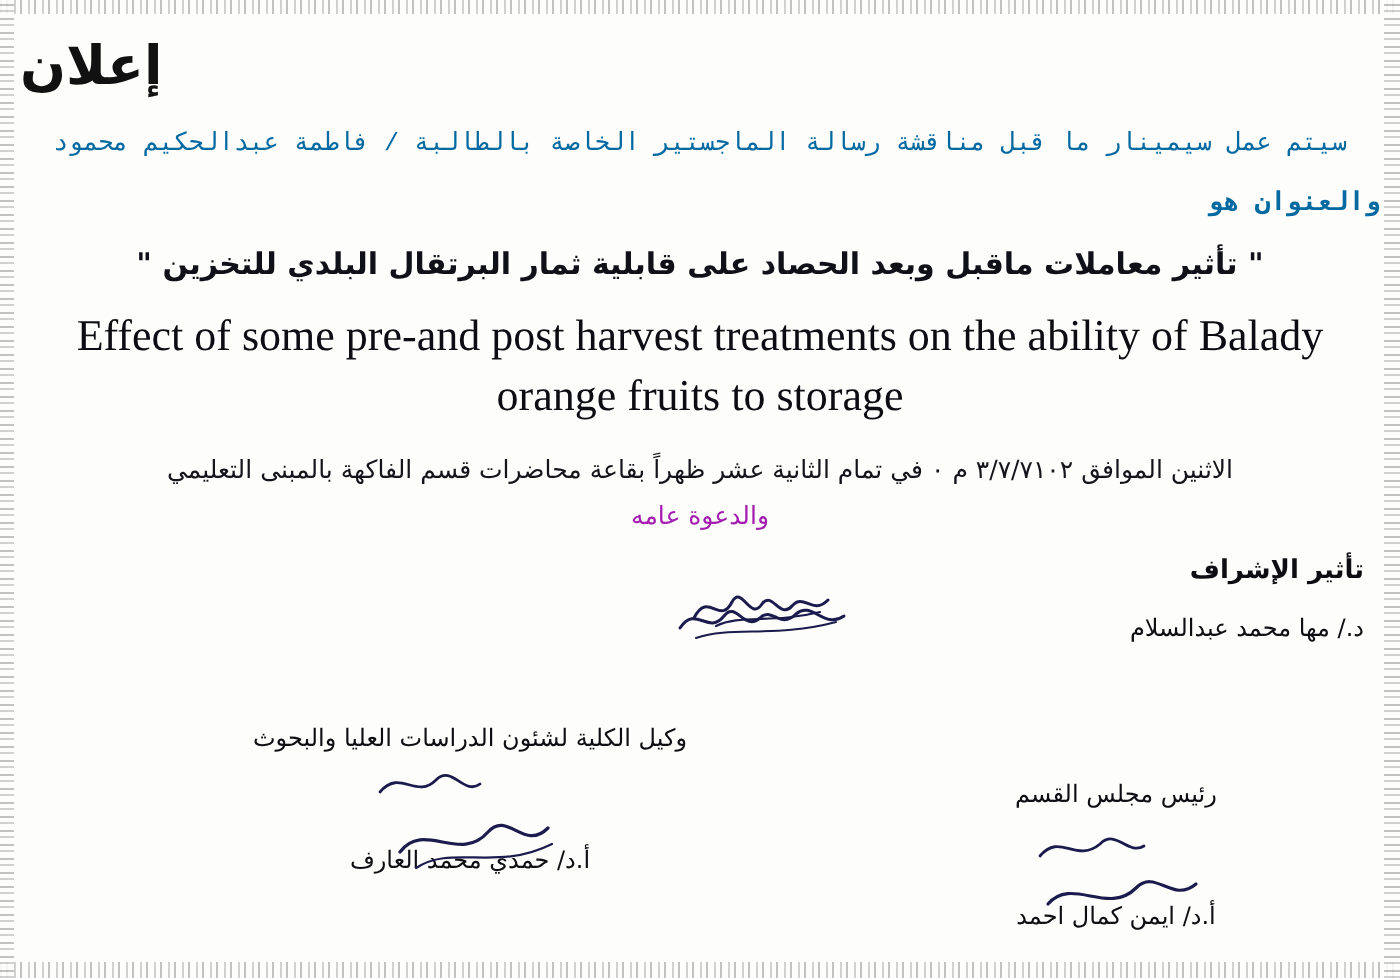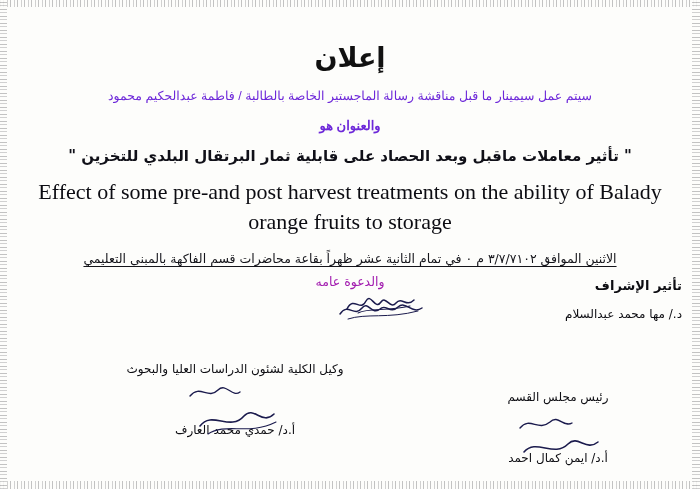--- a/index.html
+++ b/index.html
@@ -58,42 +58,43 @@
     left: 10px;
     top: 10px;
     width: 680px;
     height: 469px;
     color: #0d0d12;
   }
 
   .rtl { direction: rtl; unicode-bidi: bidi-override; }
 
   .title-ar {
-    text-align: center;
+    text-align: left;
     font-family: "DejaVu Sans", sans-serif;
     font-size: 27px;
     font-weight: bold;
     letter-spacing: 3px;
-    margin-top: 32px;
+    margin-top: 8px;
     color: #111;
   }
 
   .line-ar {
     text-align: center;
-    font-family: Liberation Sans, sans-serif;
+    font-family: Liberation Mono, monospace;
     font-size: 12.5px;
-    color: #6d28d9;
+    color: #0369a1;
     margin-top: 14px;
     line-height: 1.5;
   }
 
   .line-ar.sub {
     margin-top: 10px;
     font-size: 13px;
     font-weight: bold;
+    text-align: right;
   }
 
   .arabic-title-big {
     text-align: center;
     font-family: "DejaVu Sans", sans-serif;
     font-size: 15px;
     font-weight: bold;
     margin-top: 12px;
     color: #101018;
   }
@@ -108,21 +109,20 @@
   }
 
   .date-line {
     text-align: center;
     font-family: "DejaVu Sans", sans-serif;
     font-size: 12.5px;
     margin-top: 14px;
     color: #14141a;
   }
   .date-line .u {
-    text-decoration: underline;
     text-underline-offset: 3px;
   }
 
   .invite-line {
     text-align: center;
     font-family: "DejaVu Sans", sans-serif;
     font-size: 12.5px;
     margin-top: 8px;
     color: #a21caf;
   }

